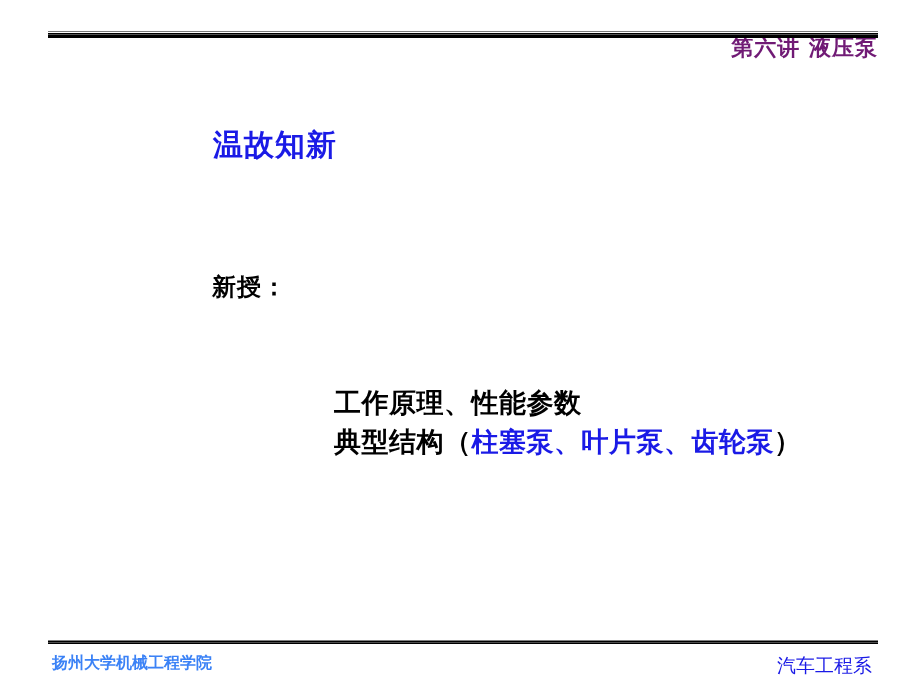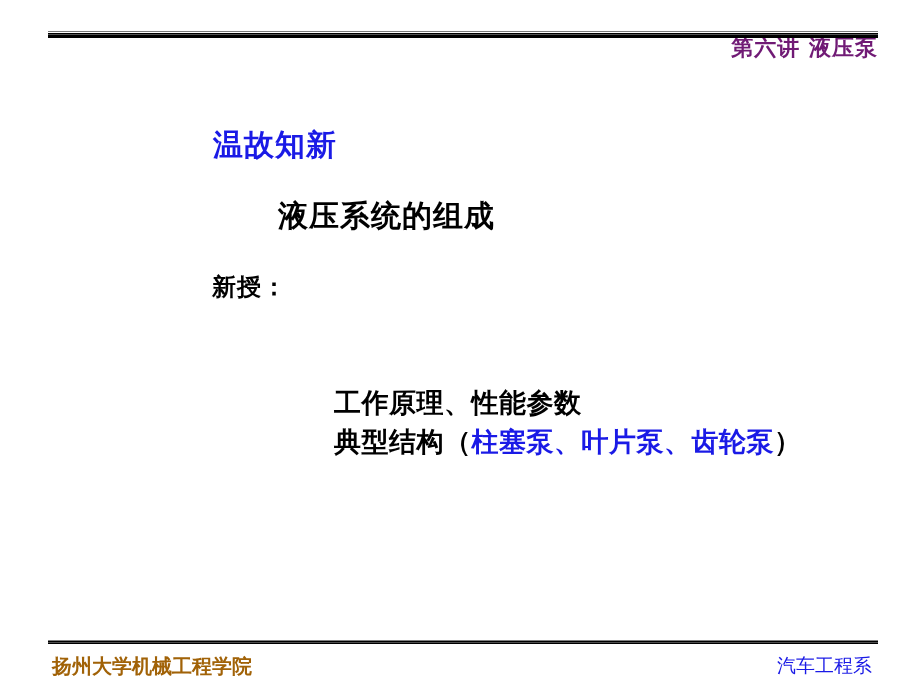--- a/index.html
+++ b/index.html
@@ -191,23 +191,23 @@
   .footer-rule .fbar-hl {
     position: absolute;
     left: 0; top: 2px;
     width: 100%; height: 1px;
     background: #4d4d4d;
   }
   .footer-left {
     position: absolute;
     left: 52px;
     top: 653px;
-    font-size: 20px;
-    font-weight: bold;
-    color: #a16207;
+    font-size: 16px;
+    font-weight: bold;
+    color: #3b82f6;
     white-space: nowrap;
     letter-spacing: 0px;
   }
   .footer-right {
     position: absolute;
     right: 48px;
     top: 653px;
     font-size: 19px;
     font-weight: normal;
     color: #1a1ae6;
@@ -226,21 +226,20 @@
   <div class="header-rule">
     <div class="bar-top"></div>
     <div class="bar-main"></div>
     <div class="bar-hl"></div>
   </div>
 
   <div class="content">
 
     <div class="line l-wengu">温故知新</div>
 
-    <div class="line l-zucheng">液压系统的组成</div>
 
     <div class="line l-xinshou">新授：</div>
 
 
     <div class="line l-jiegou"><span>典型结构（</span><span class="blue-inline">柱塞泵、叶片泵、齿轮泵</span><span>）</span></div>
 
     <div class="line l-yuanli">工作原理、性能参数</div>
 
   </div>
 

